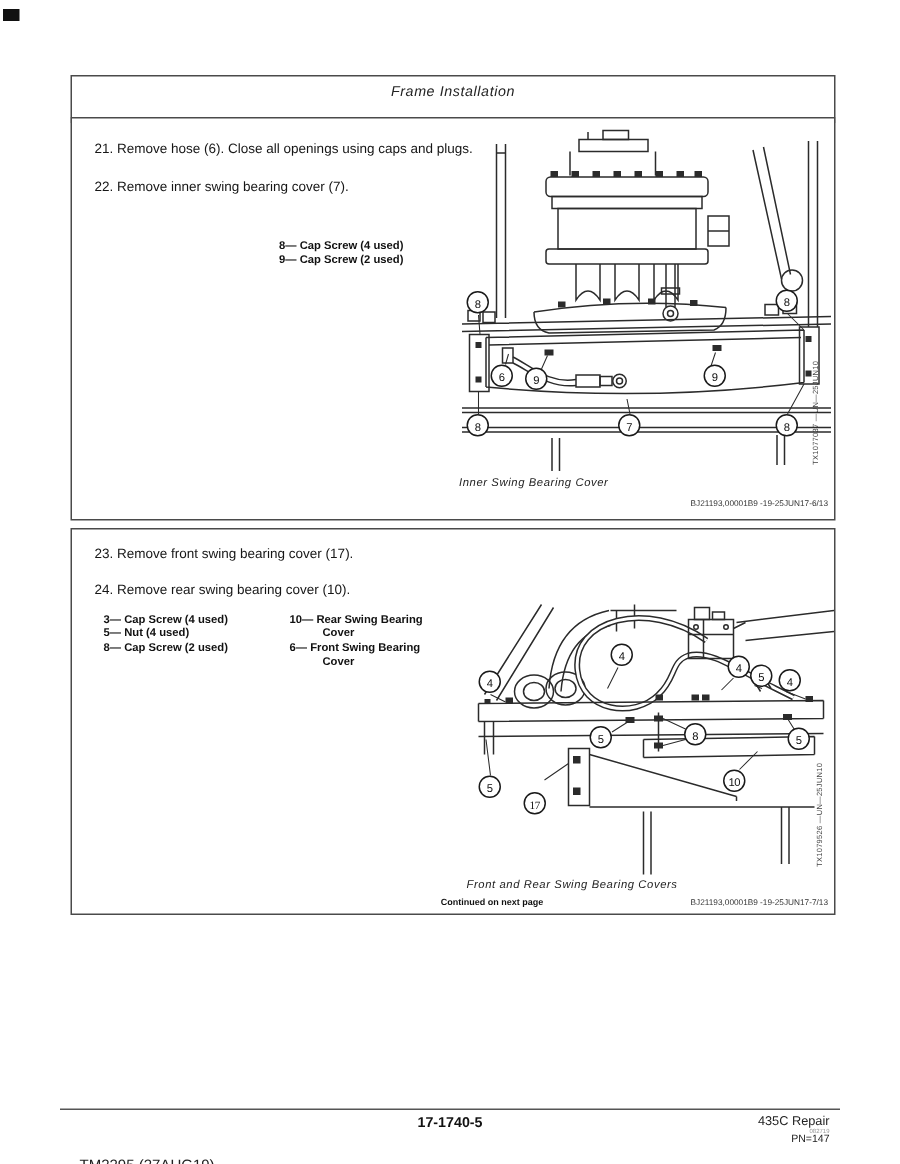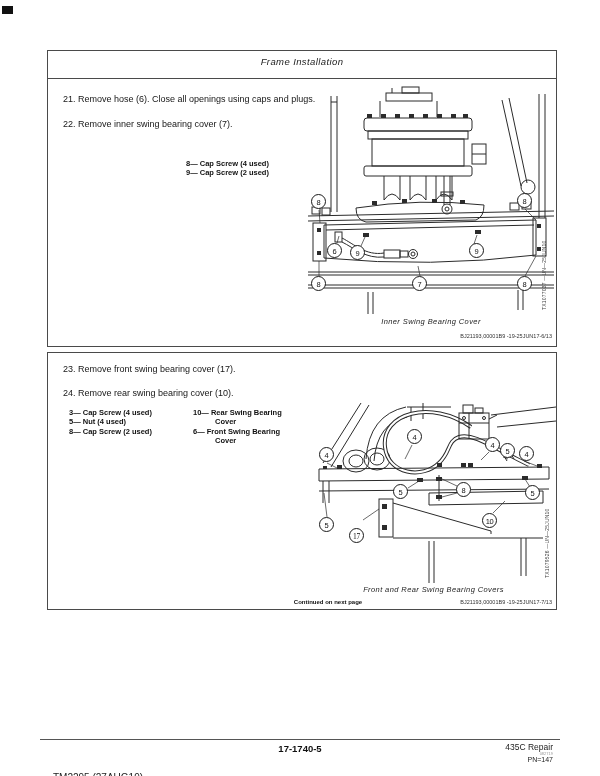--- a/index.html
+++ b/index.html
@@ -16,21 +16,21 @@
 
   .sec1 { left:47px; top:78px;  width:510px; height:269px;padding-left:40px; }
   .sec2 { left:47px; top:352px; width:510px; height:258px; }
 
   .step { position:absolute; font-size:9px; line-height:11.5px; padding-left:16px; text-indent:-16px; color:#161616; }
   .legend-item { font-weight:bold; font-size:7.5px; line-height:9.3px; color:#111;
     padding-left:22px; text-indent:-22px; }
   .legend-col { position:absolute; }
 
   .fig-caption { position:absolute; font-style:italic; font-size:7.5px; color:#222;
-    text-align:center; letter-spacing:0.4px; }
+    text-align:left; letter-spacing:0.4px; }
   .doc-code { position:absolute; font-size:5.5px; color:#333; text-align:right; }
   .continued { position:absolute; font-weight:bold; font-size:6px; color:#111; text-align:center; }
   .side-code { position:absolute; font-size:5px; color:#444;
     writing-mode:vertical-rl; transform:rotate(180deg); text-align:center; letter-spacing:0.2px; }
 
   .callout { position:absolute; width:15px; height:15px; border:1.2px solid #1a1a1a; border-radius:50%;
     background:#fff; font-size:7.5px; line-height:15px; text-align:center; color:#111;
     letter-spacing:-0.3px; box-sizing:border-box; z-index:3; }
 
   .fig-svg { position:absolute; z-index:1; }

